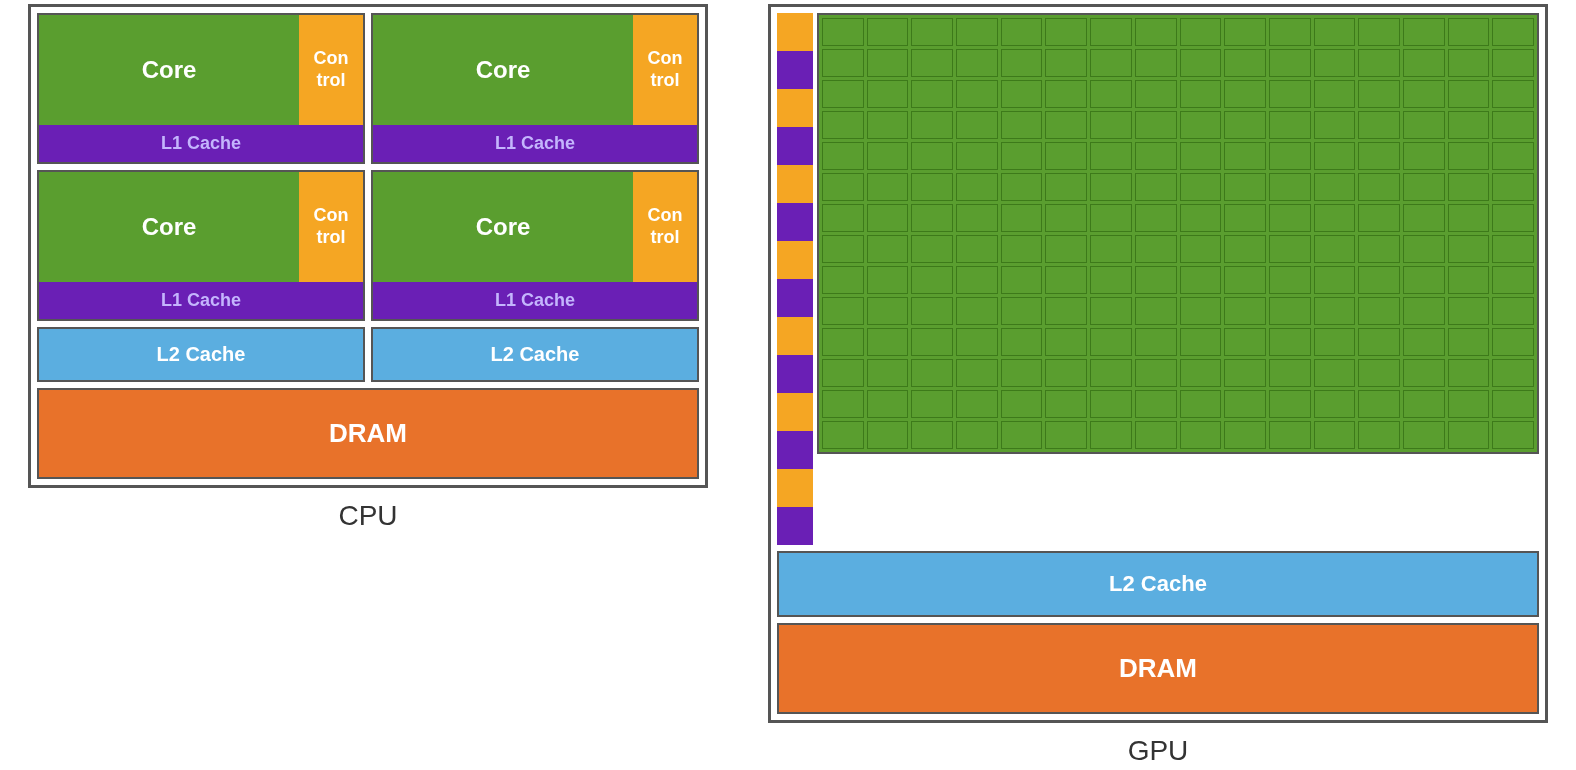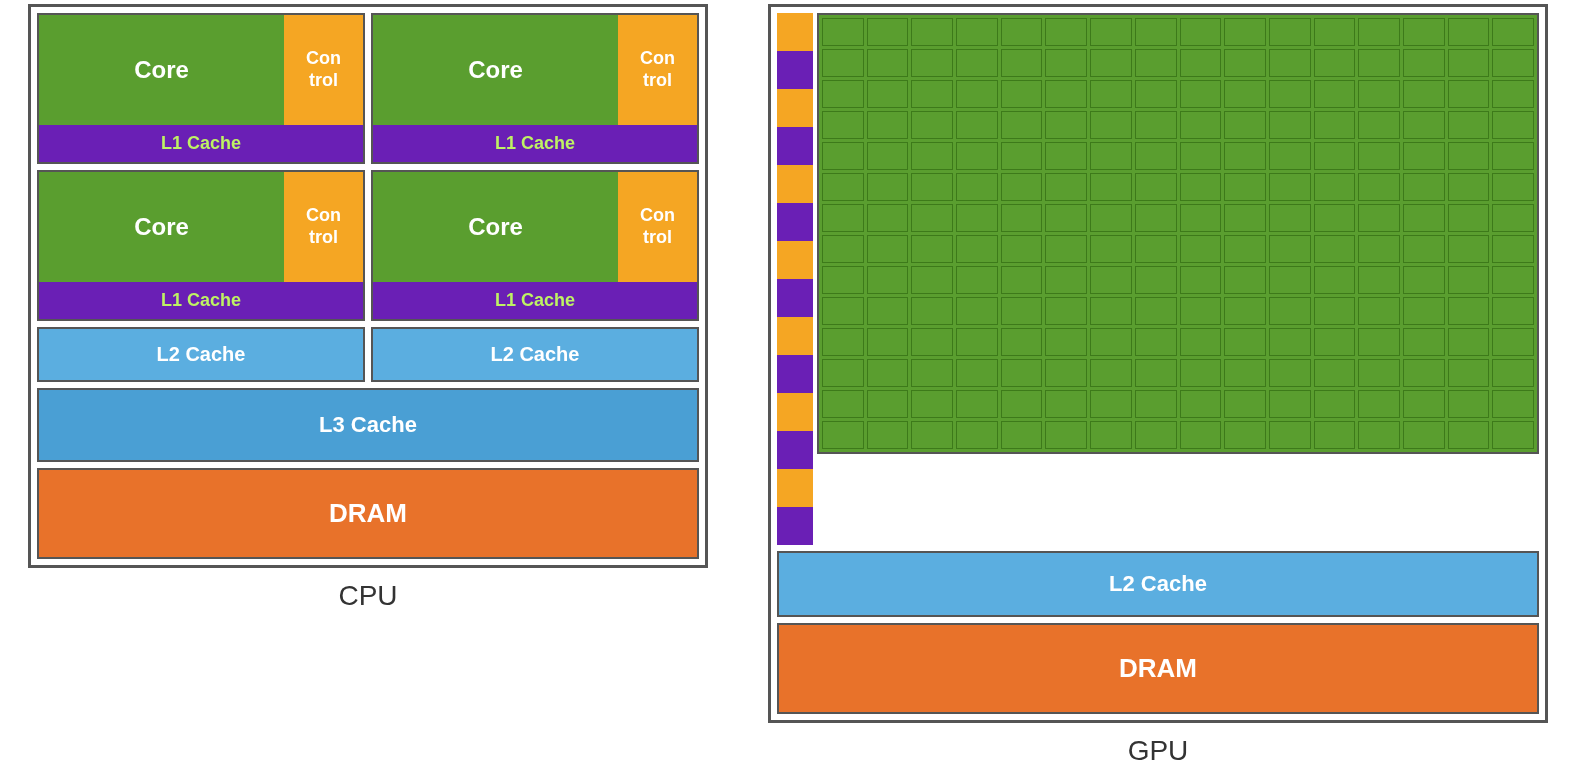--- a/index.html
+++ b/index.html
@@ -57,34 +57,34 @@
       display: flex;
       align-items: center;
       justify-content: center;
       color: white;
       font-size: 24px;
       font-weight: bold;
       min-height: 110px;
     }
     .cpu-control {
       background: #f5a623;
-      width: 79px;
+      width: 64px;
       display: flex;
       align-items: center;
       justify-content: center;
       color: white;
       font-size: 18px;
       font-weight: bold;
       text-align: center;
       padding: 4px;
       line-height: 1.2;
     }
     .cpu-l1-cache {
       background: #6a1fb5;
-      color: #bef264;
+      color: #c4b5fd;
       text-align: center;
       padding: 8px 4px;
       font-size: 18px;
       font-weight: bold;
     }
     .cpu-l2-grid {
       display: grid;
       grid-template-columns: 1fr 1fr;
       gap: 6px;
       margin-bottom: 6px;
@@ -217,21 +217,20 @@
           </div>
           <div class="cpu-l1-cache">L1 Cache</div>
         </div>
       </div>
 
       <div class="cpu-l2-grid">
         <div class="cpu-l2-cache">L2 Cache</div>
         <div class="cpu-l2-cache">L2 Cache</div>
       </div>
 
-      <div class="cpu-l3-cache">L3  Cache</div>
 
       <div class="cpu-dram">DRAM</div>
     </div>
     <div class="diagram-label">CPU</div>
   </div>
 
   <div class="diagram">
     <div class="gpu-box">
 
       <div class="gpu-main-area">

